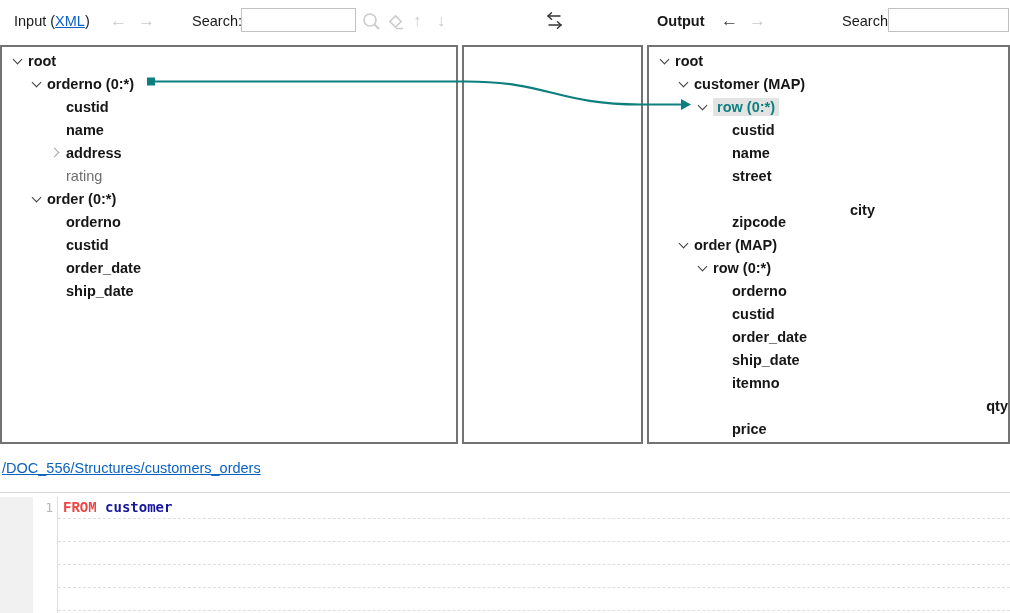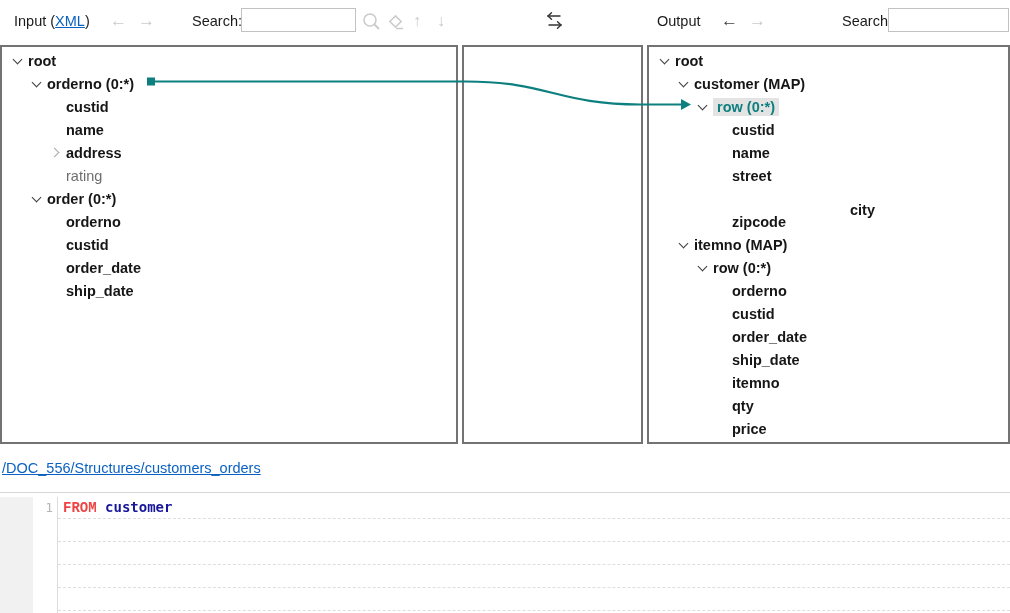--- a/index.html
+++ b/index.html
@@ -101,21 +101,21 @@
     <svg width="26" height="22" viewBox="0 0 26 22">
         <g stroke="#333" fill="none" stroke-width="1.4" stroke-linecap="round">
           <path d="M19,6 H7"></path>
           <path d="M10.5,2.8 L7,6 L10.5,9.2"></path>
           <path d="M8,15 H20"></path>
           <path d="M16.5,11.8 L20,15 L16.5,18.2"></path>
         </g>
       </svg>
   </span>
 
-  <div class="abs tb-text" style="left:657px; top:13px;">Output</div>
+  <div class="abs tb-text" style="left:657px; top:13px;font-weight:bold;">Output</div>
   <span class="abs nav-arrow nav-enabled" style="left:721px; top:12px;">←</span>
   <span class="abs nav-arrow nav-disabled" style="left:749px; top:12px;">→</span>
 
   <div class="abs tb-text" style="left:842px; top:13px;">Search:</div>
   <input class="search-input" style="left: 888px; top: 8px; width: 121px;">
 
   <div class="panel" id="left-panel">
     <div class="tree" id="input-tree">
         <div class="trow" style="padding-left: 8px;">
           <span class="chev down"></span>
@@ -193,21 +193,21 @@
         <div class="trow" style="padding-left: 65px; flex-direction: column;">
           <span class="chev none"></span>
           <span class="tlabel t-bold">city</span>
         </div>
         <div class="trow" style="padding-left: 65px;">
           <span class="chev none"></span>
           <span class="tlabel t-bold">zipcode</span>
         </div>
         <div class="trow" style="padding-left: 27px;">
           <span class="chev down"></span>
-          <span class="tlabel t-bold">itemno (MAP)</span>
+          <span class="tlabel t-bold">order (MAP)</span>
         </div>
         <div class="trow" style="padding-left: 46px;">
           <span class="chev down"></span>
           <span class="tlabel t-bold">row (0:*)</span>
         </div>
         <div class="trow" style="padding-left: 65px;">
           <span class="chev none"></span>
           <span class="tlabel t-bold">orderno</span>
         </div>
         <div class="trow" style="padding-left: 65px;">
@@ -219,21 +219,21 @@
           <span class="tlabel t-bold">order_date</span>
         </div>
         <div class="trow" style="padding-left: 65px;">
           <span class="chev none"></span>
           <span class="tlabel t-bold">ship_date</span>
         </div>
         <div class="trow" style="padding-left: 65px;">
           <span class="chev none"></span>
           <span class="tlabel t-bold">itemno</span>
         </div>
-        <div class="trow" style="padding-left: 65px;">
+        <div class="trow" style="padding-left: 65px; justify-content: space-between;">
           <span class="chev none"></span>
           <span class="tlabel t-bold">qty</span>
         </div>
         <div class="trow" style="padding-left: 65px;">
           <span class="chev none"></span>
           <span class="tlabel t-bold">price</span>
         </div>
       </div>
   </div>
 

